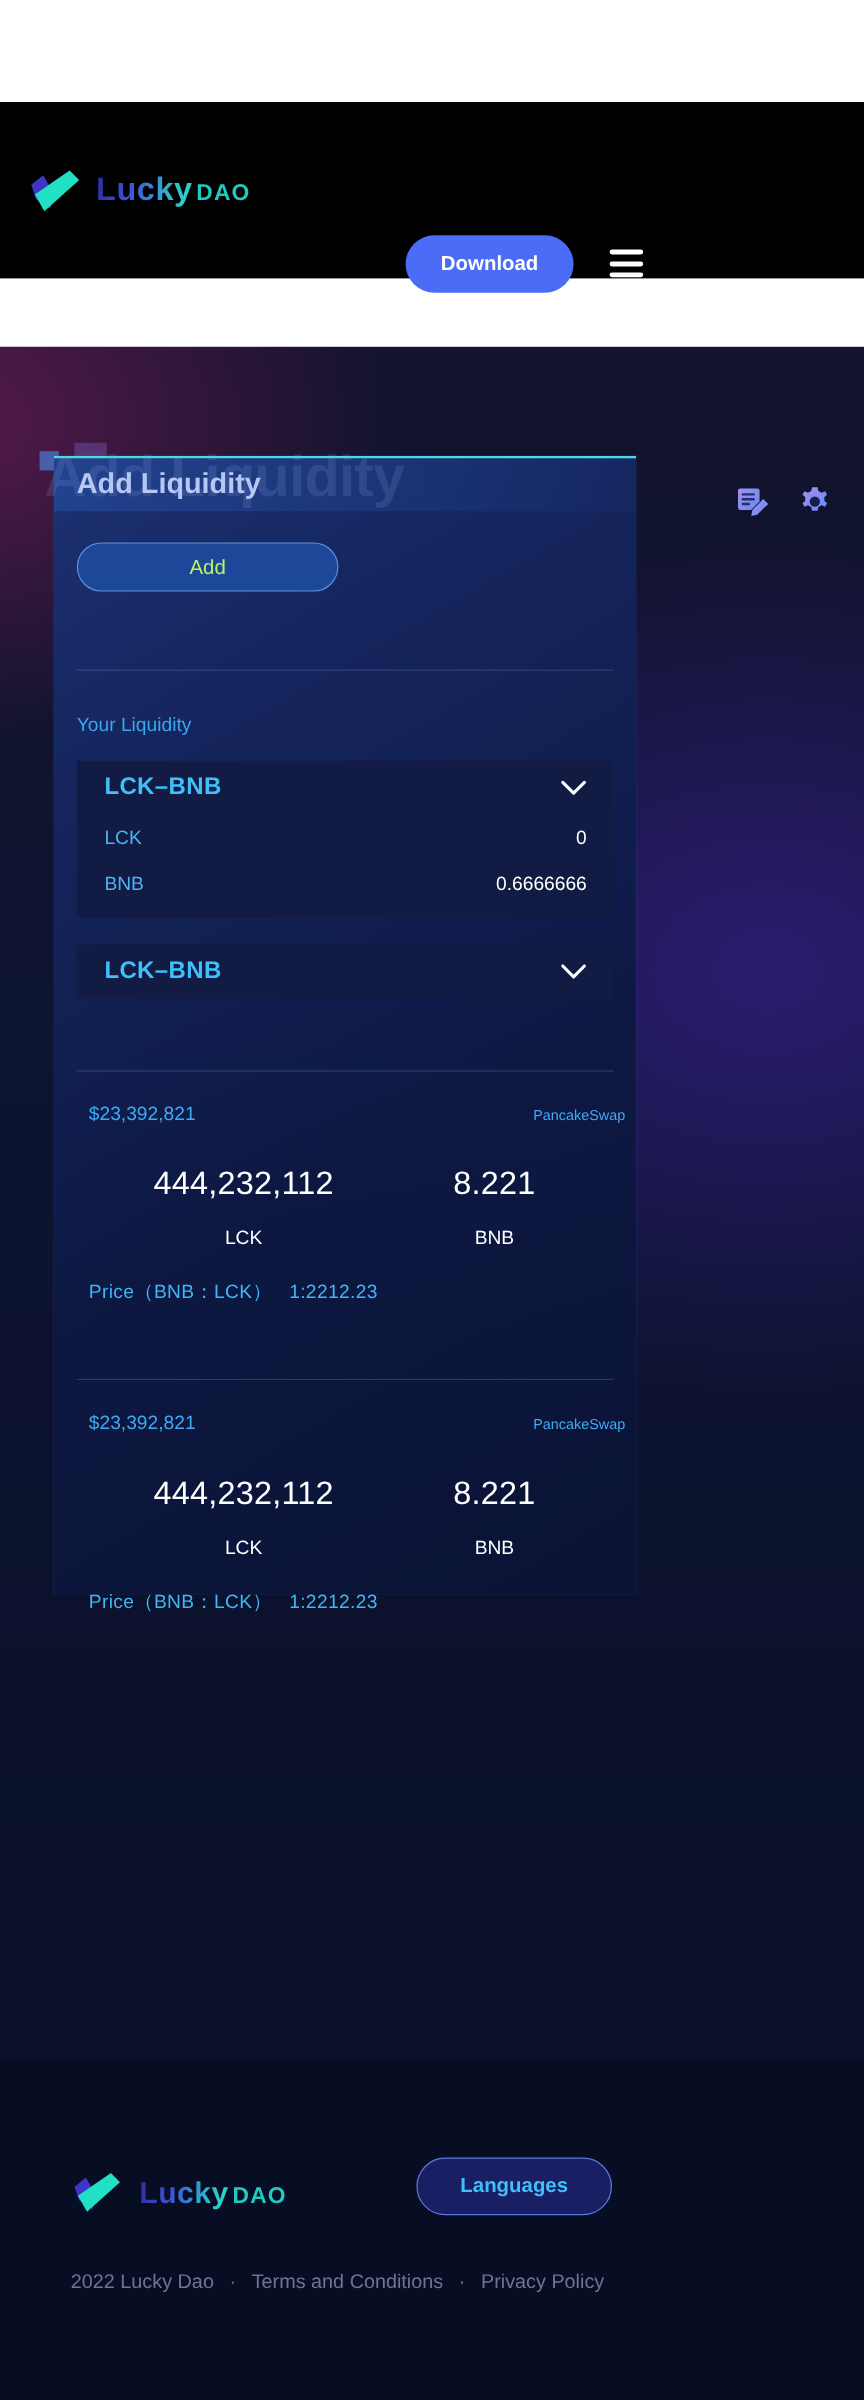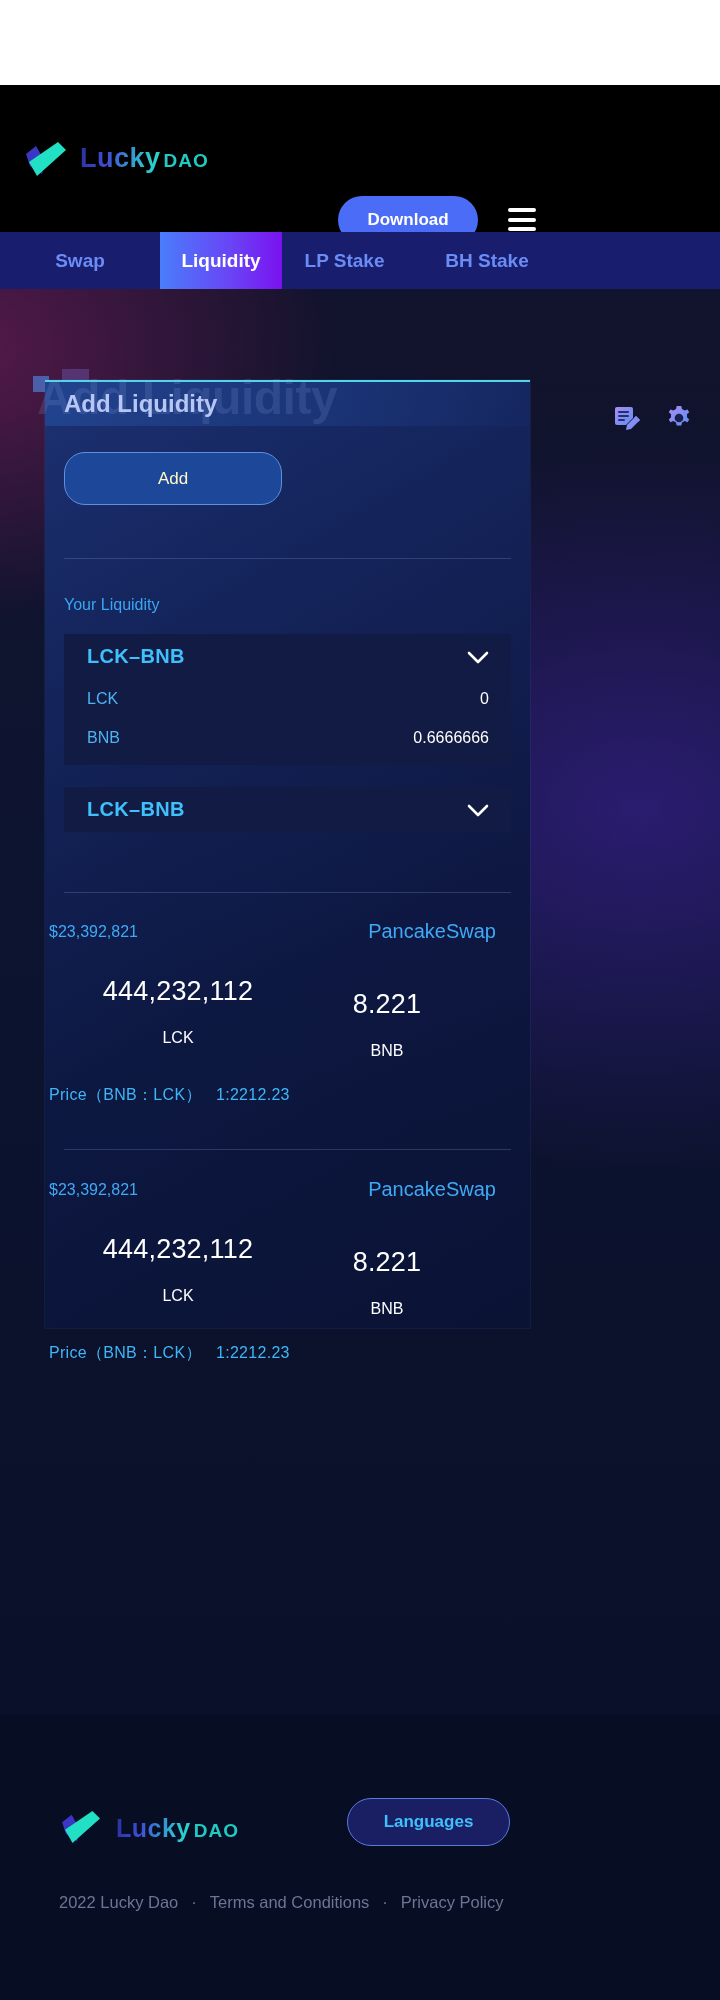--- a/index.html
+++ b/index.html
@@ -84,22 +84,22 @@
   .ghost-title {
     position:absolute; left:-8px; top:-12px; font-size:48px; font-weight:700;
     color:rgba(150,175,235,.16); white-space:nowrap; pointer-events:none; letter-spacing:-.5px;
   }
   .card-title { position:relative; margin-left:19px; font-size:24px; font-weight:700; color:#b7c6f5; }
 
   .section-label { color:#3aa6f0; font-size:16px; }
 
   .row-addliq { margin:29px 0 0 19px; }
   .add-btn {
-    margin:26px 0 0 19px; width:218px; height:53px; border-radius:21px;
-    background:#1d4899; border:1px solid #5f8fe0; color:#fef9c3;
+    margin:26px 0 0 19px; width:218px; height:41px; border-radius:21px;
+    background:#1d4899; border:1px solid #5f8fe0; color:#bef264;
     font-size:17px; font-family:inherit; cursor:pointer;
     display:flex; align-items:center; justify-content:center;
   }
   .icon-group { position:absolute; right:26px; top:404px; display:flex; gap:22px; align-items:center; }
   .icon-btn { width:30px; height:30px; cursor:pointer; display:block; }
 
   .divider { position:absolute; left:19px; width:447px; height:1px; background:rgba(120,150,215,.28); }
 
   .your-liq { position:absolute; left:19px; top:214px; }
 
@@ -116,28 +116,28 @@
   .pair-row {
     display:flex; align-items:center; justify-content:space-between;
     padding:0 22px 0 23px; height:39px;
   }
   .pair-row .k { color:#4db3f2; font-size:16px; }
   .pair-row .v { color:#ffffff; font-size:16px; }
 
   .hint { position:absolute; left:23px; font-size:13.5px; color:#3fb6f7; }
 
   
-  .stats { position:absolute; left:4px; width:447px; }
+  .stats { position:absolute; left:29px; width:447px; }
   .stats-top { display:flex; justify-content:space-between; align-items:center; }
   .stats-usd { color:#3fa9f5; font-size:16px; }
-  .stats-dex { color:#3fa9f5; font-size:20px;text-align:right; }
+  .stats-dex { color:#3fa9f5; font-size:12px;text-align:right; }
   .stats-amounts { display:flex; margin-top:33px; }
   .amt-col { text-align:center; }
   .amt-col.left { width:258px; }
-  .amt-col.right { width:160px;margin-top:13px; }
+  .amt-col.right { width:160px; }
   .amt-big { color:#ffffff; font-size:27px; font-weight:400; letter-spacing:.2px; }
   .amt-sym { color:#ffffff; font-size:16px; margin-top:22px; }
   .price-line { margin-top:25px; color:#3fb6f7; font-size:16px; letter-spacing:.3px; }
 
   
   .footer {
     position:absolute; left:0; top:1715px; width:720px; height:285px;
     background:#070d22;
   }
   .footer-inner { position:relative; width:100%; height:100%; }
@@ -175,26 +175,20 @@
       </span>
     </div>
     <button class="download-btn">Download</button>
     <div class="hamburger">
       <span></span>
         <span></span>
         <span></span>
     </div>
   </div>
 
-  <div class="navbar">
-    <button class="tab t0">Swap</button>
-    <button class="tab t1 active">Liquidity</button>
-    <button class="tab t2">LP Stake</button>
-    <button class="tab t3">BH Stake</button>
-  </div>
 
   <div class="body-bg"></div>
   <div class="sq sq1"></div>
   <div class="sq sq2"></div>
   <div class="sq sq3"></div>
 
   <div class="card">
 
     <div class="card-head">
       <div class="ghost-title">Add Liquidity</div>

